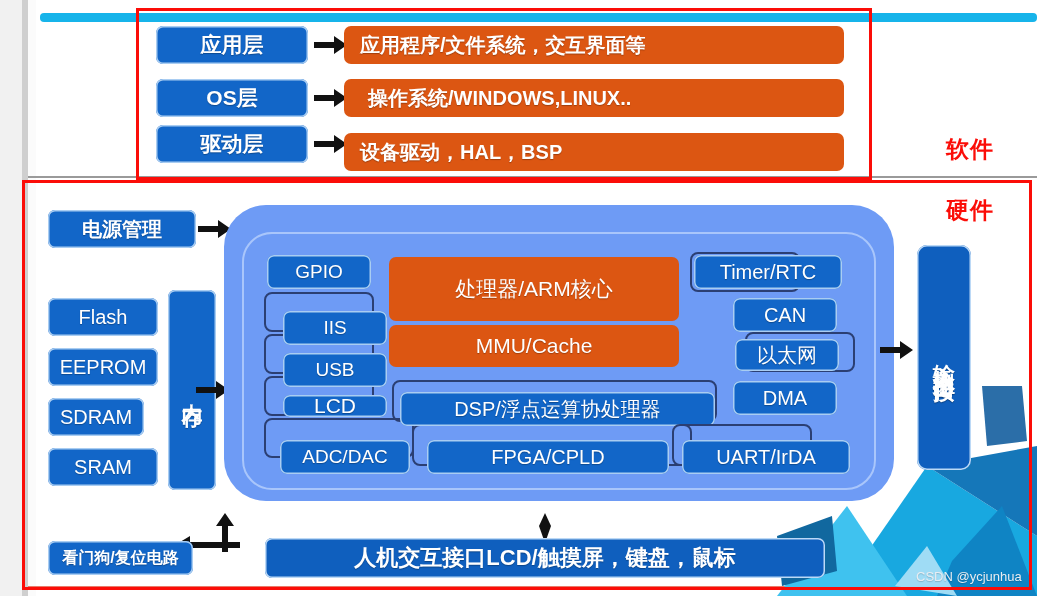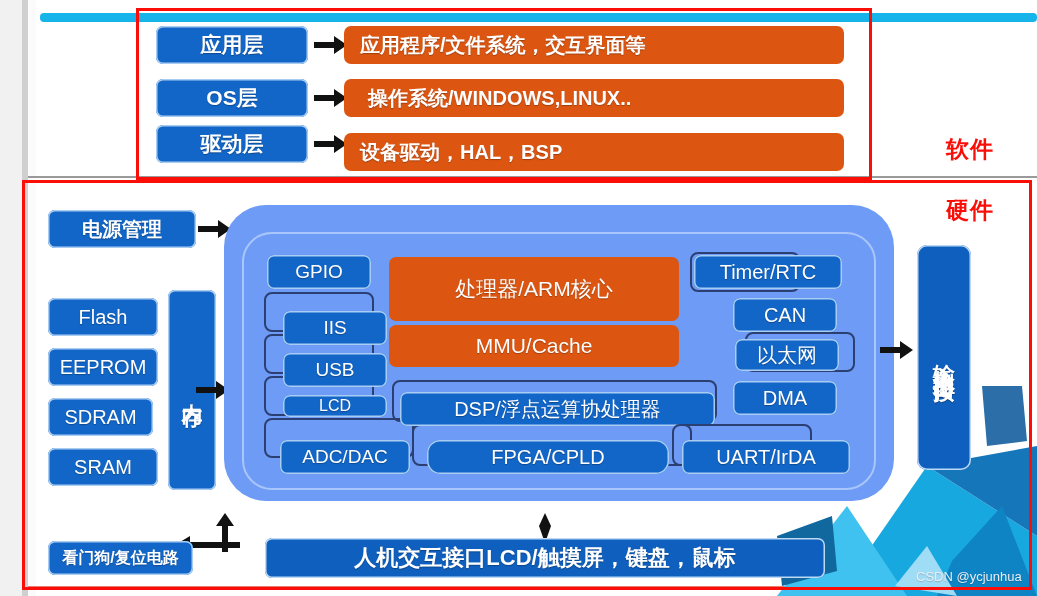--- a/index.html
+++ b/index.html
@@ -141,51 +141,51 @@
   <div class="red-frame" id="hw-frame"></div>
   <div class="sec-label" id="label-hardware">硬件</div>
 
   <div class="box blue" style="left:48px;top:210px;width:148px;height:38px;font-size:20px;font-weight:bold;">电源管理</div>
   <svg class="arrow-r" style="left:198px;top:219px;" viewBox="0 0 34 20">
     <path d="M0 7 h20 v-6 l13 9 -13 9 v-6 H0 z" fill="#111"></path>
   </svg>
 
   <div class="box blue" style="left:48px;top:298px;width:110px;height:38px;font-size:20px;">Flash</div>
   <div class="box blue" style="left:48px;top:348px;width:110px;height:38px;font-size:20px;">EEPROM</div>
-  <div class="box blue" style="left:48px;top:398px;width:105px;height:38px;font-size:20px;">SDRAM</div>
+  <div class="box blue" style="left:48px;top:398px;width:96px;height:38px;font-size:20px;">SDRAM</div>
   <div class="box blue" style="left:48px;top:448px;width:110px;height:38px;font-size:20px;">SRAM</div>
   <div id="mem-label">内存</div>
   <svg class="arrow-r" style="left:196px;top:380px;" viewBox="0 0 34 20">
     <path d="M0 7 h20 v-6 l13 9 -13 9 v-6 H0 z" fill="#111"></path>
   </svg>
 
   <div id="soc-outer">
     <div id="soc-inner"></div>
     <div id="soc-title">SOC/SOPC</div>
   </div>
 
   <div class="conn" style="left:264px;top:292px;width:110px;height:40px;"></div>
   <div class="conn" style="left:264px;top:334px;width:110px;height:40px;"></div>
   <div class="conn" style="left:264px;top:376px;width:110px;height:40px;"></div>
   <div class="conn" style="left:264px;top:418px;width:150px;height:40px;"></div>
 
   <div class="box blue" style="left:267px;top:255px;width:104px;height:34px;font-size:19px;">GPIO</div>
   <div class="box blue" style="left:283px;top:311px;width:104px;height:34px;font-size:19px;">IIS</div>
   <div class="box blue" style="left:283px;top:353px;width:104px;height:34px;font-size:19px;">USB</div>
-  <div class="box blue" style="left:283px;top:395px;width:104px;height:22px;font-size:16px;">LCD</div>
+  <div class="box blue" style="left:283px;top:395px;width:104px;height:22px;font-size:21px;">LCD</div>
   <div class="box blue" style="left:280px;top:440px;width:130px;height:34px;font-size:19px;">ADC/DAC</div>
 
   <div class="box orange" style="left:389px;top:257px;width:290px;height:64px;font-size:21px;">处理器/ARM核心</div>
   <div class="box orange" style="left:389px;top:325px;width:290px;height:42px;font-size:21px;">MMU/Cache</div>
 
   <div class="conn" style="left:392px;top:380px;width:325px;height:42px;"></div>
   <div class="conn" style="left:412px;top:424px;width:280px;height:42px;"></div>
 
   <div class="box blue" style="left:400px;top:392px;width:315px;height:34px;font-size:20px;">DSP/浮点运算协处理器</div>
-  <div class="box blue" style="left:427px;top:440px;width:242px;height:34px;font-size:20px;border-radius:13px;">FPGA/CPLD</div>
+  <div class="box blue" style="left:427px;top:440px;width:242px;height:34px;font-size:20px;">FPGA/CPLD</div>
 
   <div class="conn" style="left:690px;top:252px;width:110px;height:40px;"></div>
   <div class="conn" style="left:745px;top:332px;width:110px;height:40px;"></div>
   <div class="conn" style="left:672px;top:424px;width:140px;height:42px;"></div>
 
   <div class="box blue" style="left:694px;top:255px;width:148px;height:34px;font-size:20px;">Timer/RTC</div>
   <div class="box blue" style="left:733px;top:298px;width:104px;height:34px;font-size:20px;">CAN</div>
   <div class="box blue" style="left:735px;top:339px;width:104px;height:32px;font-size:20px;">以太网</div>
   <div class="box blue" style="left:733px;top:381px;width:104px;height:34px;font-size:20px;">DMA</div>
   <div class="box blue" style="left:682px;top:440px;width:168px;height:34px;font-size:20px;">UART/IrDA</div>

